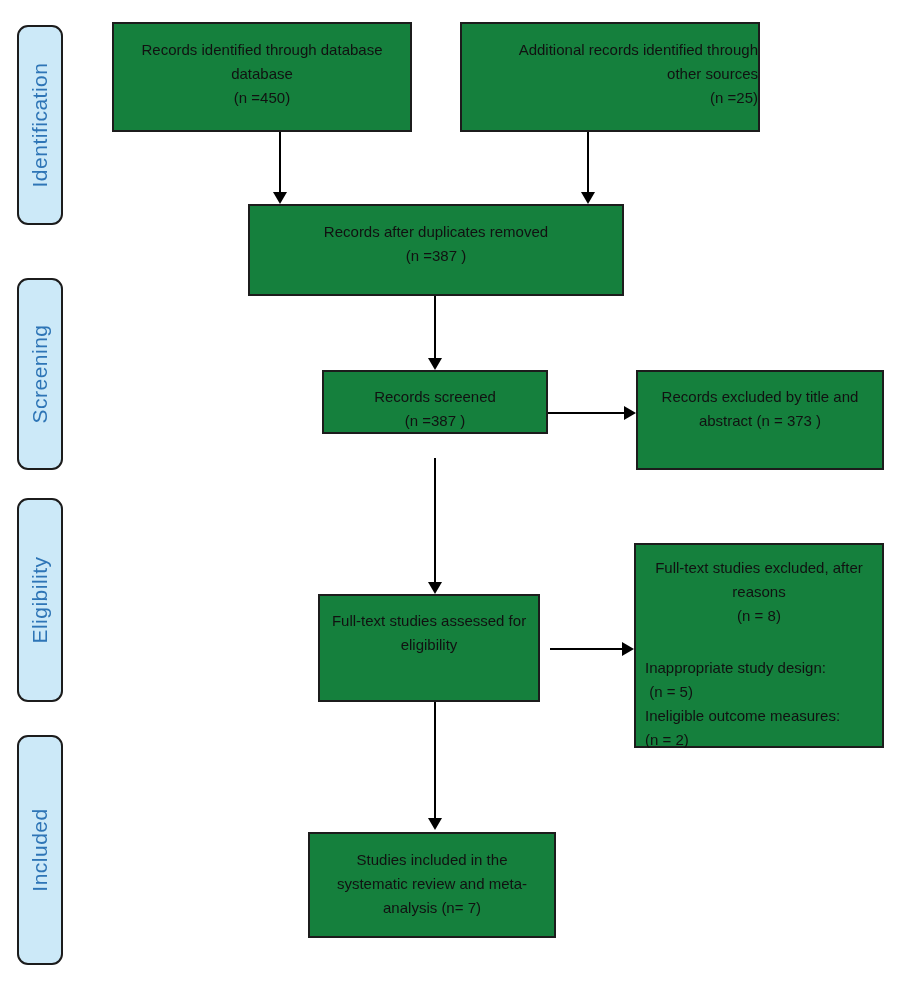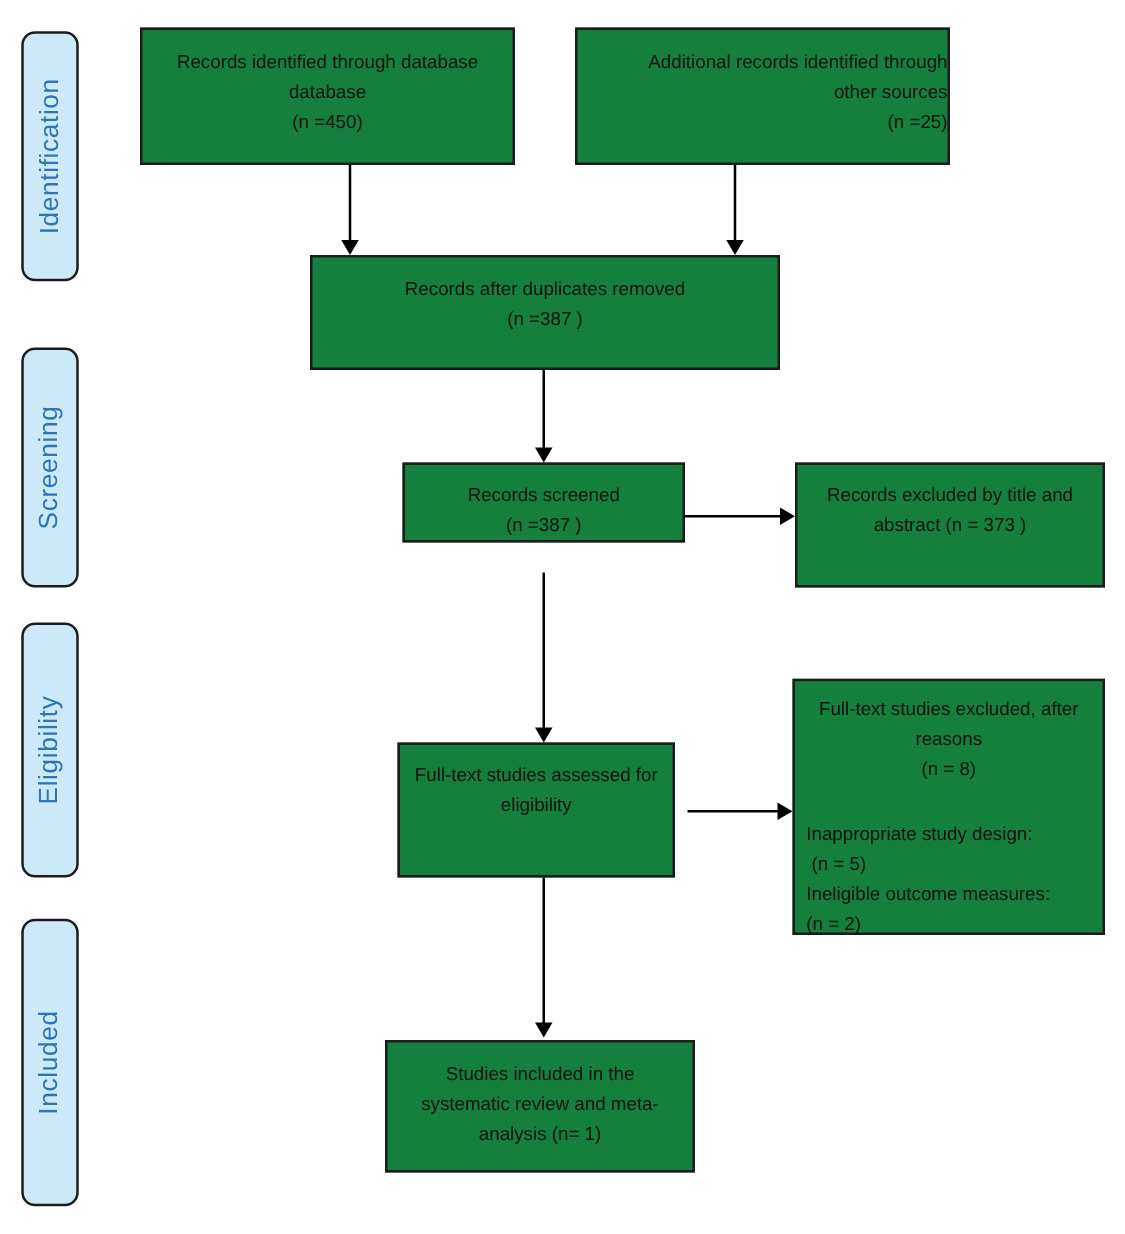--- a/index.html
+++ b/index.html
@@ -128,21 +128,21 @@
       <div class="line">Inappropriate study design:</div>
       <div class="line"> (n = 5)</div>
       <div class="line">Ineligible outcome measures:</div>
       <div class="line">(n = 2)</div>
     </div>
   </div>
 
   <div class="box" style="left:308px;top:832px;width:248px;height:106px;padding-top:14px;">
     <div class="line">Studies included in the</div>
     <div class="line">systematic review and meta-</div>
-    <div class="line">analysis (n= 1)</div>
+    <div class="line">analysis (n= 7)</div>
   </div>
 
   <div class="vshaft" style="left:279px;top:132px;height:61px;"></div>
   <div class="head-down" style="left:273px;top:192px;"></div>
 
   <div class="vshaft" style="left:587px;top:132px;height:61px;"></div>
   <div class="head-down" style="left:581px;top:192px;"></div>
 
   <div class="vshaft" style="left:434px;top:296px;height:63px;"></div>
   <div class="head-down" style="left:428px;top:358px;"></div>

